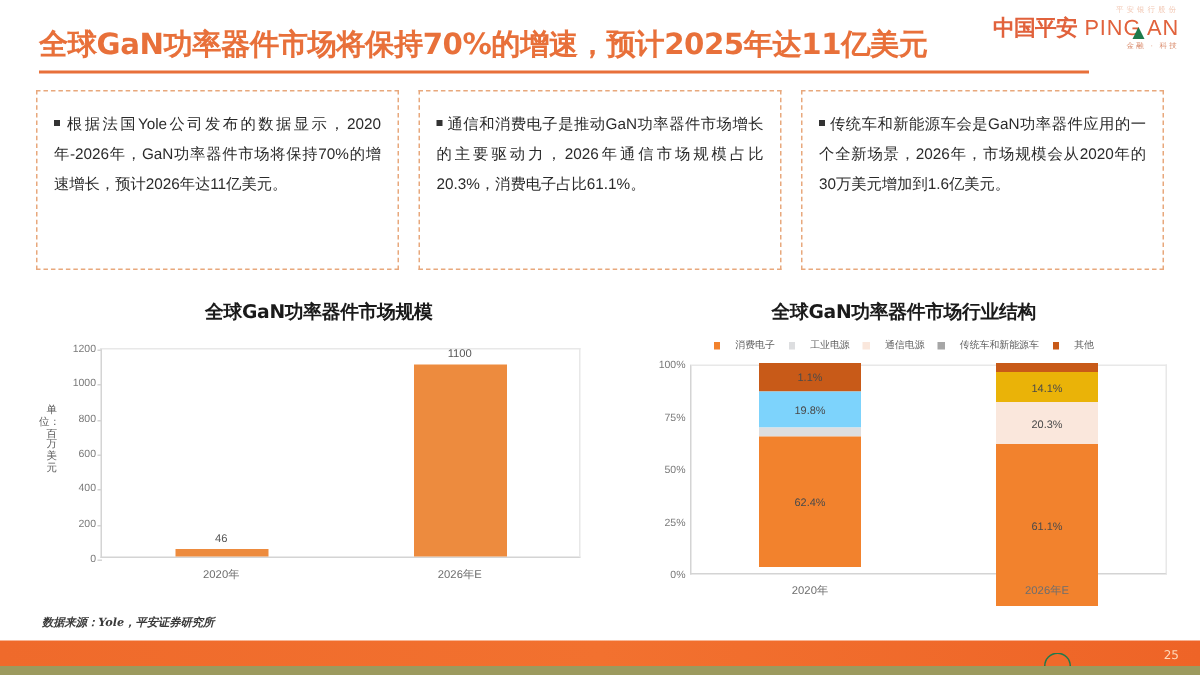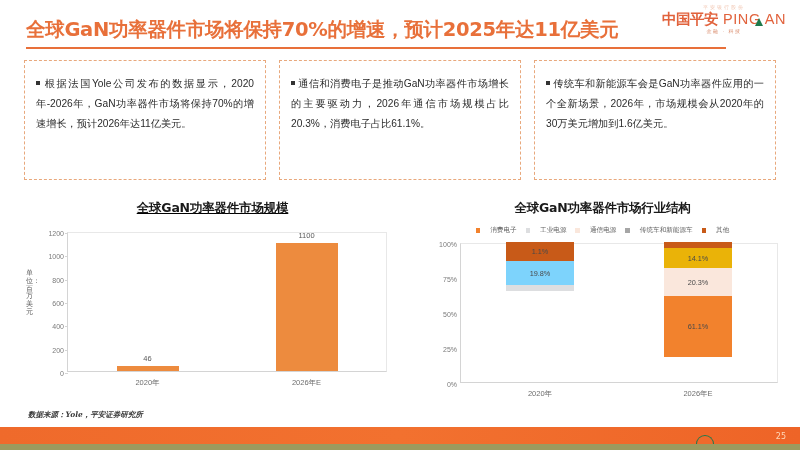--- a/index.html
+++ b/index.html
@@ -35,21 +35,21 @@
     position: absolute;
     left: 26px; top: 47px;
     width: 700px; height: 2px;
     background: #E8703A;
   }
 
   
   .brand {
     position: absolute;
     right: 14px; top: 5px;
-    text-align: center;
+    text-align: right;
     line-height: 1;
   }
   .brand-ghost {
     font-size: 5px;
     color: #F2C8B4;
     letter-spacing: 2px;
     height: 7px;
   }
   .brand-main {
     display: flex;
@@ -111,21 +111,21 @@
     display: inline-block;
     width: 4px; height: 4px;
     background: #333;
     vertical-align: middle;
     margin-right: 3px;
     margin-bottom: 2px;
   }
 
   
   .chart-panel { position: absolute; }
-  #chart-left  { left: 20px;  top: 200px; width: 385px; height: 215px; text-decoration: underline; }
+  #chart-left  { left: 20px;  top: 200px; width: 385px; height: 215px; }
   #chart-right { left: 415px; top: 200px; width: 375px; height: 215px; }
 
   .chart-title {
     text-align: center;
     font-size: 12.5px;
     font-weight: bold;
     color: #1a1a1a;
     font-family: "DejaVu Sans", sans-serif;
     letter-spacing: -0.2px;
   }
@@ -136,21 +136,21 @@
     left: 0; top: 28px;
     width: 385px; height: 165px;
   }
   .axis-title-v {
     position: absolute;
     left: 6px; top: 42px;
     width: 12px;
     font-size: 7px;
     color: #595959;
     line-height: 1.12;
-    text-align: left;
+    text-align: right;
     font-family: "DejaVu Serif", serif;
     word-break: break-all;
   }
   .lc-plot {
     position: absolute;
     left: 47px; top: 4px;
     width: 320px; height: 140px;
     border-left: 1px solid #D4D4D4;
     border-bottom: 1px solid #D4D4D4;
     border-top: 1px solid #E8E8E8;
@@ -389,31 +389,34 @@
         <div class="rc-ytick" style="top: 35px;">75%</div>
         <div class="rc-ytick" style="top: 0px;">100%</div>
         <div class="rc-stack" style="left: 45px; width: 68px; height: 140px;">
           <div class="rc-seg" style="height: 19.32px; background: rgb(200, 90, 24);">
             <span>1.1%</span>
           </div>
           <div class="rc-seg" style="height: 24px; background: #7dd3fc;">
             <span>19.8%</span>
           </div>
           <div class="rc-seg" style="height: 5.6px; background: rgb(221, 222, 224);"></div>
+          <div class="rc-seg" style="height: 87.36px; background: rgb(242, 130, 45);">
+            <span>62.4%</span>
+          </div>
         </div>
         <div class="rc-xlabel" style="left: 79px;">2020年</div>
         <div class="rc-stack" style="left: 203px; width: 68px; height: 140px;">
           <div class="rc-seg" style="height: 6.3px; background: rgb(200, 90, 24);"></div>
           <div class="rc-seg" style="height: 19.74px; background: #eab308;">
             <span>14.1%</span>
           </div>
           <div class="rc-seg" style="height: 28.42px; background: rgb(250, 231, 220);">
             <span>20.3%</span>
           </div>
-          <div class="rc-seg" style="height: 61px; background: rgb(242, 130, 45);">
+          <div class="rc-seg" style="height: 108px; background: rgb(242, 130, 45);">
             <span>61.1%</span>
           </div>
         </div>
         <div class="rc-xlabel" style="left: 237px;">2026年E</div>
       </div>
   </div>
 
   <div class="source-note">数据来源：Yole，平安证券研究所</div>
 
   <div class="footer-bar"></div>

